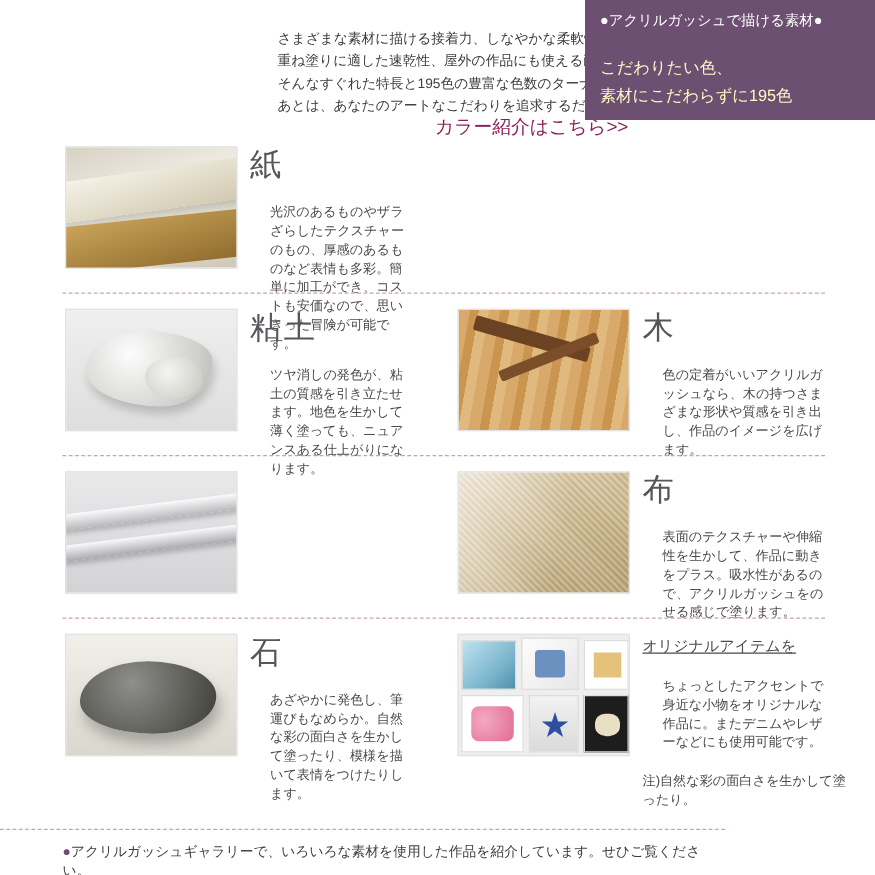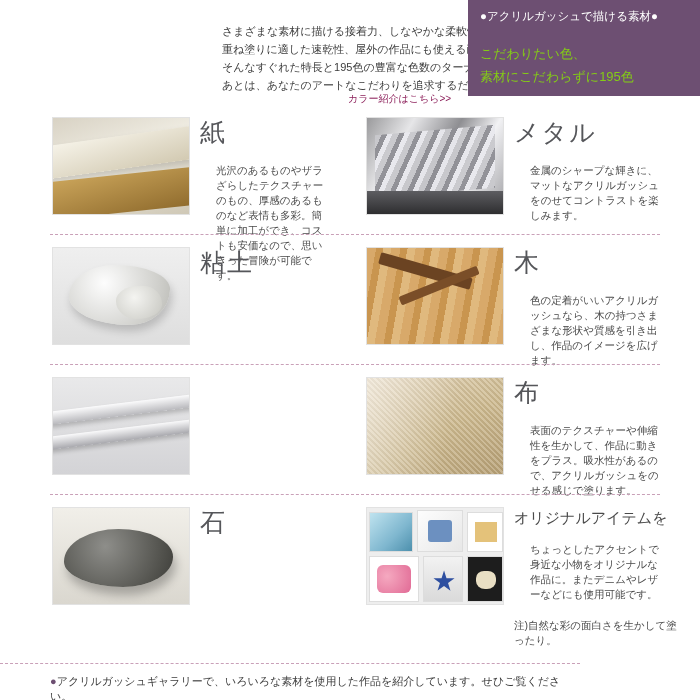--- a/index.html
+++ b/index.html
@@ -32,21 +32,21 @@
     color: #3c3c3c;
   }
   .header-copy .line {
     display: block;
     white-space: nowrap;
   }
   .color-link {
     position: absolute;
     left: 348px;
     top: 92px;
-    font-size: 10px;
+    font-size: 15px;
     color: #8c1f5a;
     text-decoration: none;
     letter-spacing: 0px;
   }
   .header-badge {
     position: absolute;
     left: 468px;
     top: 0px;
     width: 232px;
     height: 96px;
@@ -59,21 +59,21 @@
     padding: 9px 4px 0 12px;
     letter-spacing: 0px;
     white-space: nowrap;
   }
   .header-badge-sub {
     position: absolute;
     left: 12px;
     top: 42px;
     font-size: 13px;
     line-height: 23px;
-    color: #84cc16;
+    color: #fef9c3;
   }
   .header-badge-sub span { display: block; white-space: nowrap; }
 
   
   .grid {
     position: relative;
     width: 700px;
     padding: 0;
   }
   .row {
@@ -128,25 +128,26 @@
     color: #4a4a4a;
     margin: 16px;
   }
   .mat-note {
     font-size: 10.5px;
     line-height: 15px;
     color: #4a4a4a;
     margin: 8px 0 0 0;
   }
   .orig-title {
-    font-size: 15px;
+    font-size: 12px;
     line-height: 17px;
     color: #4a4a4a;
     margin: 0 0 3px 0;
     font-weight: normal;
+    text-decoration: underline;
   }
 
   
   .footer {
     position: absolute;
     left: 0;
     bottom: 0;
     width: 580px;
     height: 36px;
     border-top: 1px dashed #c9a0b8;
@@ -293,39 +294,31 @@
   <div class="row">
     <div class="card left">
       <div class="thumb">
           <div class="ph ph-paper"></div>
         </div>
       <div class="txt">
         <div class="mat-title">紙</div>
         <p class="mat-desc">光沢のあるものやザラざらしたテクスチャーのもの、厚感のあるものなど表情も多彩。簡単に加工ができ、コストも安価なので、思いきった冒険が可能です。</p>
       </div>
     </div>
-    <div class="card right">
-      <div class="thumb">
-          <div class="ph ph-metal"></div>
-        </div>
-      <div class="txt">
-        <div class="mat-title">メタル</div>
-        <p class="mat-desc">金属のシャープな輝きに、マットなアクリルガッシュをのせてコントラストを楽しみます。</p>
-      </div>
-    </div>
     <div class="row-sep"></div>
   </div>
 
   <div class="row">
     <div class="card left">
       <div class="thumb">
           <div class="ph ph-clay"></div>
         </div>
       <div class="txt">
         <div class="mat-title">粘土</div>
+        <p class="mat-desc">ツヤ消しの発色が、粘土の質感を引き立たせます。地色を生かして薄く塗っても、ニュアンスある仕上がりになります。</p>
       </div>
     </div>
     <div class="card right">
       <div class="thumb">
           <div class="ph ph-wood"></div>
         </div>
       <div class="txt">
         <div class="mat-title">木</div>
         <p class="mat-desc">色の定着がいいアクリルガッシュなら、木の持つさまざまな形状や質感を引き出し、作品のイメージを広げます。</p>
       </div>
@@ -351,20 +344,21 @@
     <div class="row-sep"></div>
   </div>
 
   <div class="row tall">
     <div class="card left">
       <div class="thumb big">
           <div class="ph ph-stone"></div>
         </div>
       <div class="txt">
         <div class="mat-title">石</div>
+        <p class="mat-desc">あざやかに発色し、筆運びもなめらか。自然な彩の面白さを生かして塗ったり、模様を描いて表情をつけたりします。</p>
       </div>
     </div>
     <div class="card right">
       <div class="thumb">
         <div class="collage">
           <div class="ci ci1"></div>
           <div class="ci ci2"></div>
           <div class="ci ci3"></div>
           <div class="ci ci4"></div>
           <div class="ci ci5">

